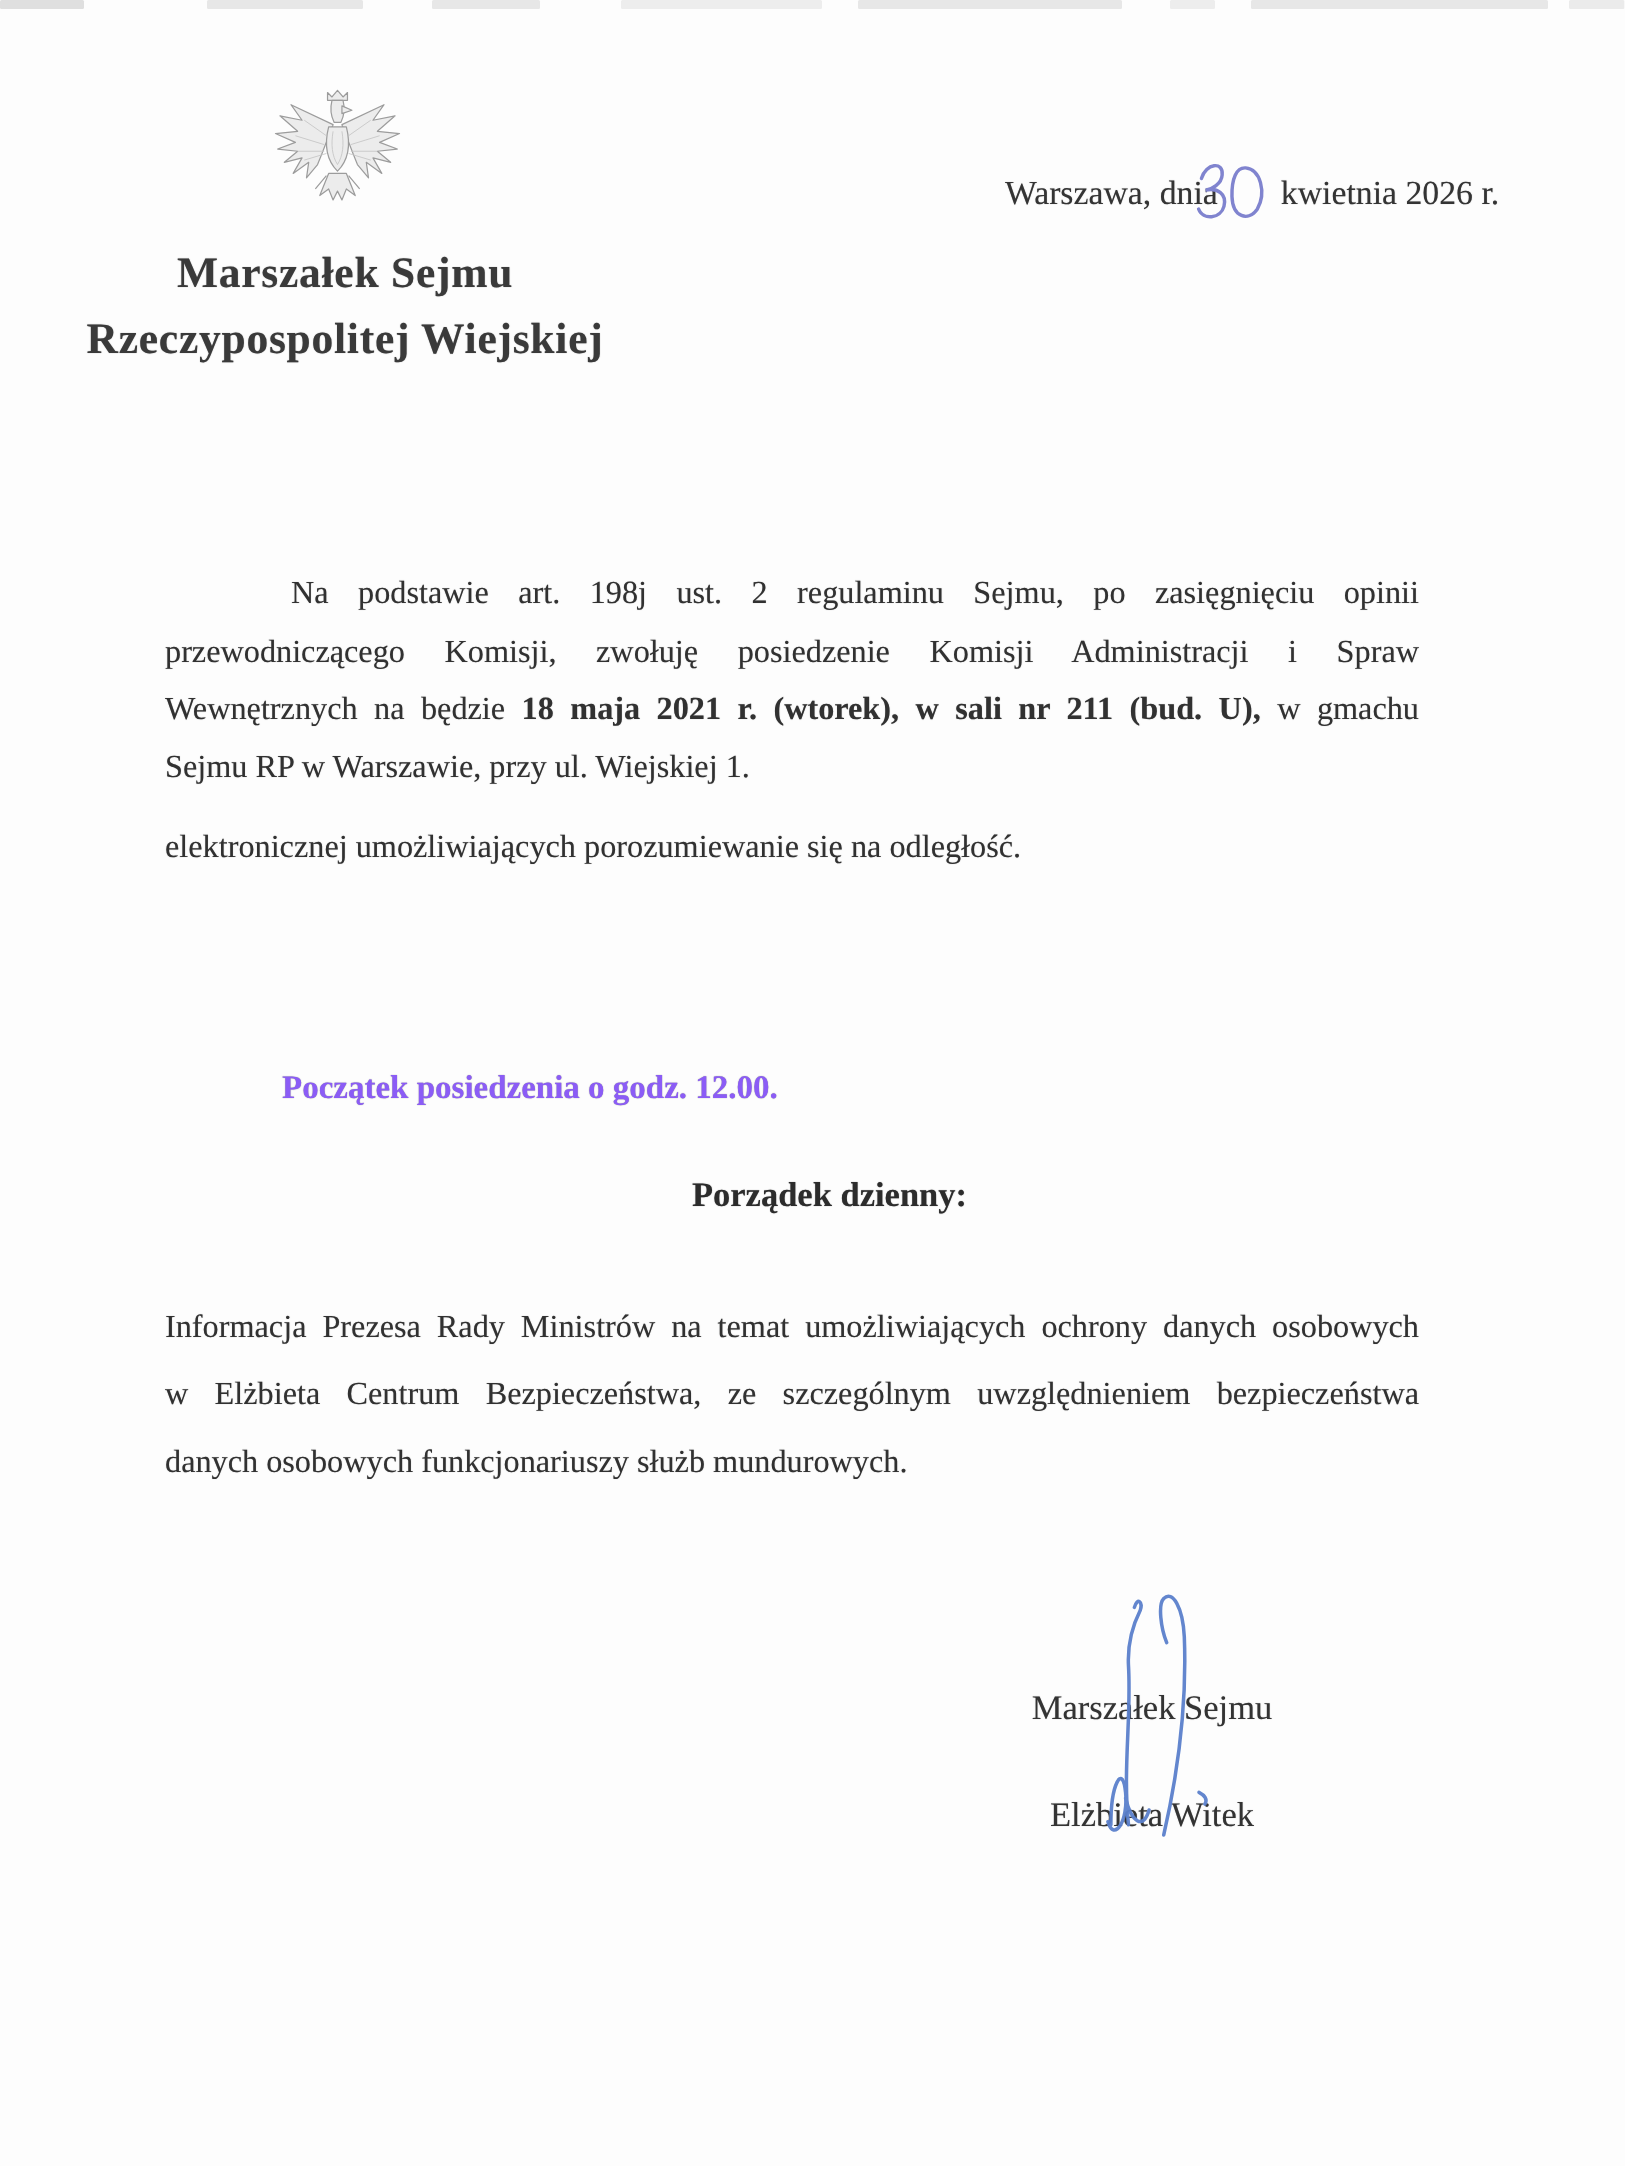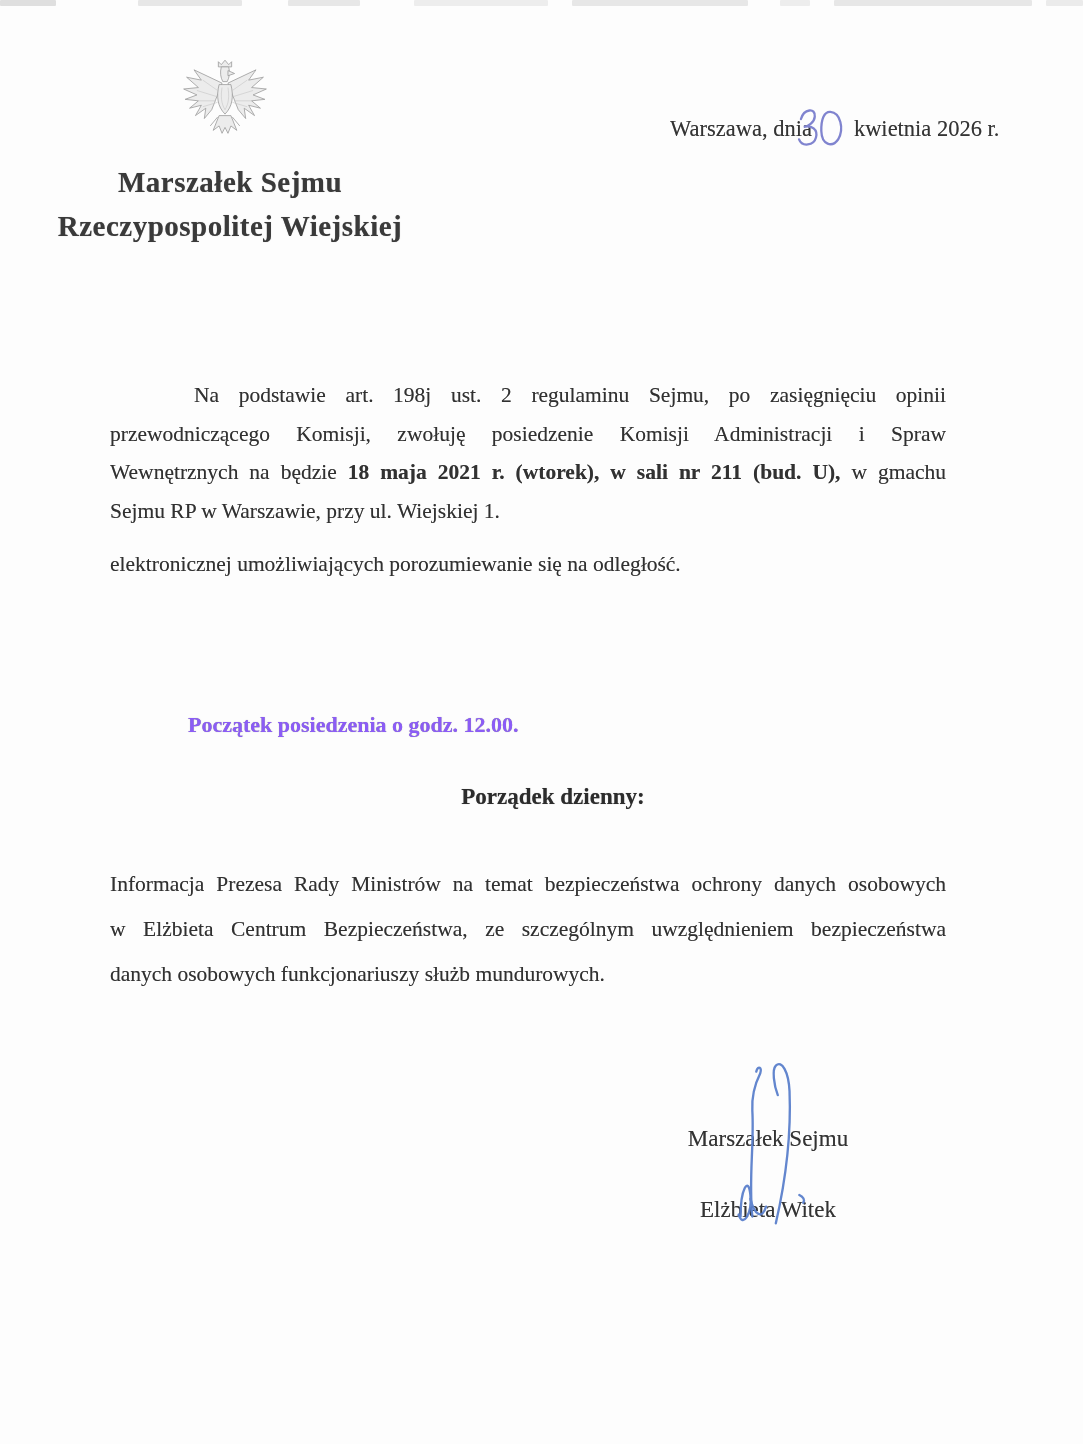--- a/index.html
+++ b/index.html
@@ -122,21 +122,21 @@
 
   <div class="para p2 bodytext">
     <div class="lline">elektronicznej umożliwiających porozumiewanie się na odległość.</div>
   </div>
 
   <div class="meeting-time">Początek posiedzenia o godz. 12.00.</div>
 
   <div class="agenda-heading">Porządek dzienny:</div>
 
   <div class="para p3 bodytext">
-    <div class="jline">Informacja Prezesa Rady Ministrów na temat bezpieczeństwa ochrony danych osobowych</div>
+    <div class="jline">Informacja Prezesa Rady Ministrów na temat umożliwiających ochrony danych osobowych</div>
     <div class="jline">w Elżbieta Centrum Bezpieczeństwa, ze szczególnym uwzględnieniem bezpieczeństwa</div>
     <div class="lline">danych osobowych funkcjonariuszy służb mundurowych.</div>
   </div>
 
   <div class="sig-block">
     <span class="sig-title">Marszałek Sejmu</span>
     <span class="sig-name">Elżbieta Witek</span>
   </div>
 
   <div class="signature-ink">

